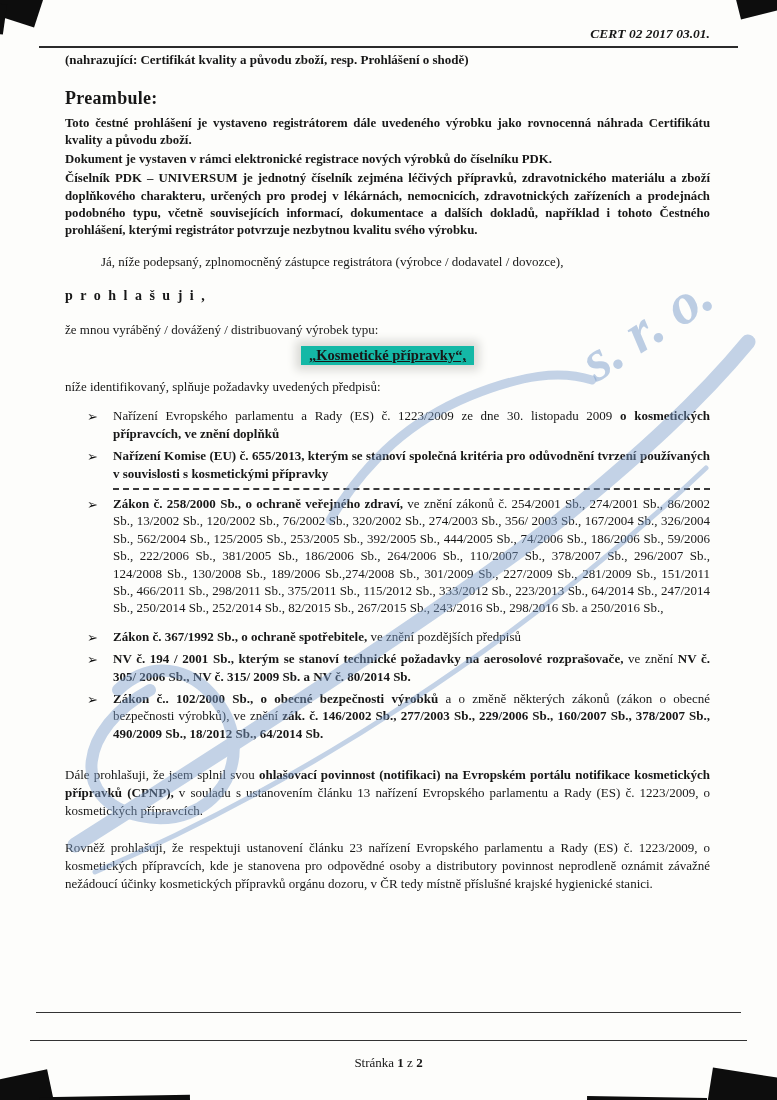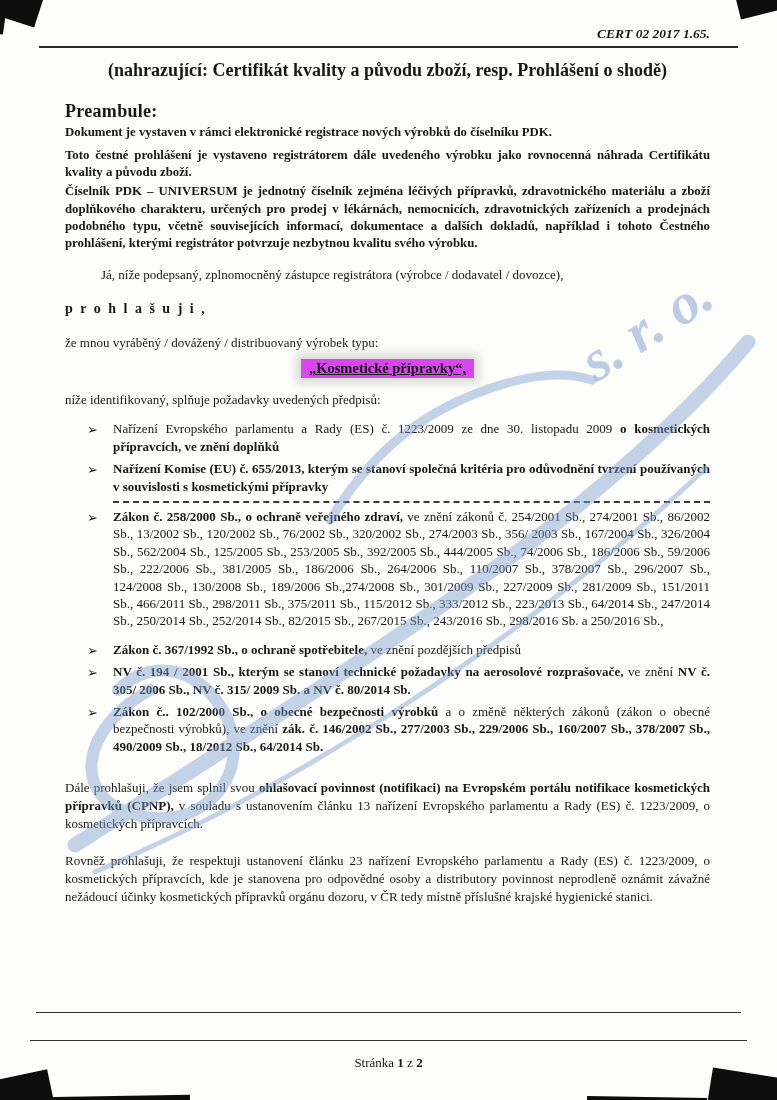--- a/index.html
+++ b/index.html
@@ -11,33 +11,33 @@
     overflow:hidden;
     font-family:"Liberation Serif","DejaVu Serif",serif;
     color:#171717;
   }
   .content { position:relative; z-index:2; padding:26px 67px 0 65px; }
 
   .doc-code { text-align:right; font-style:italic; font-weight:bold; font-size:13.5px; }
   .header-rule { border-top:2px solid #2b2b2b; margin:4px -28px 0 -26px; height:0; }
 
   .title { text-align:center; font-size:22px; font-weight:bold; margin-top:16px; letter-spacing:0.4px; }
-  .subtitle { text-align:center; font-size:18px; font-weight:bold; margin-top:12px; }
+  .subtitle { text-align:left; font-size:13px; font-weight:bold; margin-top:4px; }
 
   .pre-heading { font-size:18px; font-weight:bold; margin-top:20px; letter-spacing:0.3px; }
   .pre-p { font-size:12.8px; font-weight:bold; line-height:1.34; margin-top:2px; text-align:justify; }
   .pre-p.first { margin-top:6px; }
 
   .intro { margin-top:14px; text-indent:36px; font-size:13px; line-height:1.34; }
   .verb { font-size:14px; font-weight:bold; letter-spacing:2px; margin-top:18px; }
   .product-intro { margin-top:18px; font-size:13px; }
   .product-line { text-align:center; margin-top:8px; }
   .product-name {
     display:inline-block; font-size:14.5px; font-weight:bold;
-    text-decoration:underline; background:#d946ef; padding:1px 8px;
+    text-decoration:underline; background:#14b8a6; padding:1px 8px;
     box-shadow:0 0 10px 5px #d8d8d4;
   }
   .req-intro { margin-top:14px; font-size:13px; }
 
   .regs { margin:12px 0 0 22px; }
   .reg-item { position:relative; padding-left:26px; font-size:13px; line-height:1.34; text-align:justify; margin-top:5px; }
   .reg-item.first { margin-top:0; }
   .reg-item.gap { margin-top:11px; }
   .arrow { position:absolute; left:0; top:1px; font-size:13px; color:#111; }
   .dashes { border-top:2px dashed #3a3a3a; height:0; margin:6px 0 3px 26px; }
@@ -86,28 +86,28 @@
   <div class="art art-tl"></div>
   <div class="art art-tl2"></div>
   <div class="art art-tr"></div>
   <div class="art art-bl"></div>
   <div class="art art-br"></div>
   <div class="art art-b1"></div>
   <div class="art art-b2"></div>
 
   <div class="content">
 
-    <div class="doc-code">CERT 02 2017 1.65.</div>
+    <div class="doc-code">CERT 02 2017 03.01.</div>
     <div class="header-rule"></div>
 
     <div class="subtitle">(nahrazující: Certifikát kvality a původu zboží, resp. Prohlášení o shodě)</div>
 
     <div class="pre-heading">Preambule:</div>
+    <p class="pre-p first">Toto čestné prohlášení je vystaveno registrátorem dále uvedeného výrobku jako rovnocenná náhrada Certifikátu kvality a původu zboží.</p>
     <p class="pre-p">Dokument je vystaven v rámci elektronické registrace nových výrobků do číselníku PDK.</p>
-    <p class="pre-p first">Toto čestné prohlášení je vystaveno registrátorem dále uvedeného výrobku jako rovnocenná náhrada Certifikátu kvality a původu zboží.</p>
     <p class="pre-p">Číselník PDK – UNIVERSUM je jednotný číselník zejména léčivých přípravků, zdravotnického materiálu a zboží doplňkového charakteru, určených pro prodej v lékárnách, nemocnicích, zdravotnických zařízeních a prodejnách podobného typu, včetně souvisejících informací, dokumentace a dalších dokladů, například i tohoto Čestného prohlášení, kterými registrátor potvrzuje nezbytnou kvalitu svého výrobku.</p>
 
     <p class="intro">Já, níže podepsaný, zplnomocněný zástupce registrátora (výrobce / dodavatel / dovozce),</p>
     <div class="verb">p r o h l a š u j i ,</div>
     <p class="product-intro">že mnou vyráběný / dovážený  / distribuovaný výrobek typu:</p>
     <div class="product-line">
       <span class="product-name">„Kosmetické přípravky“,</span>
     </div>
     <p class="req-intro">níže identifikovaný, splňuje požadavky uvedených předpisů:</p>
 

